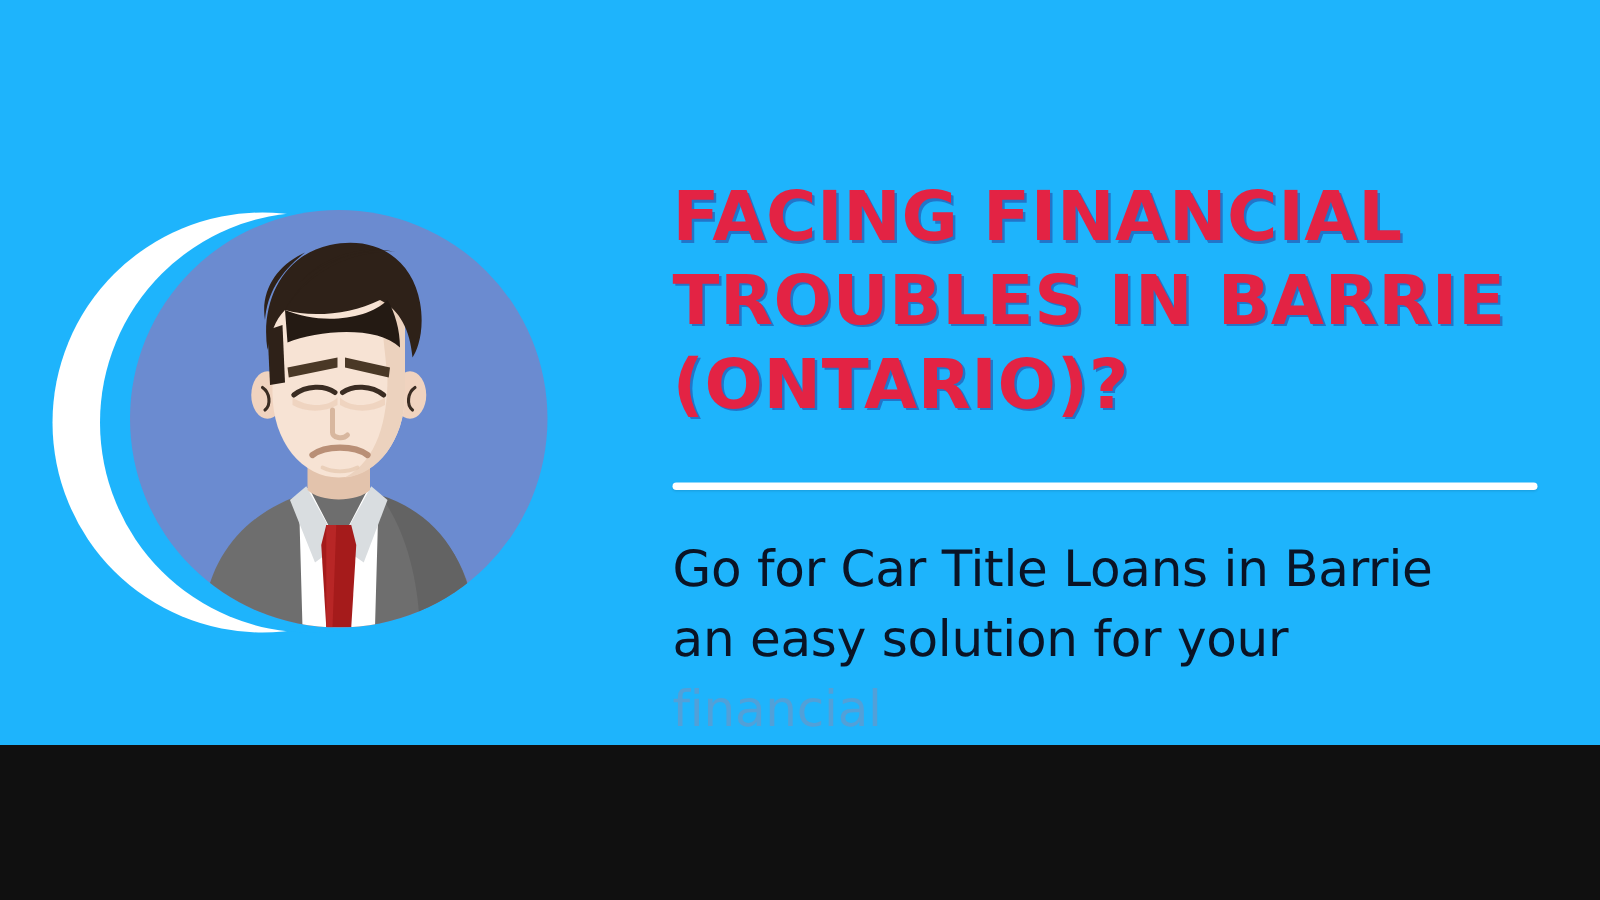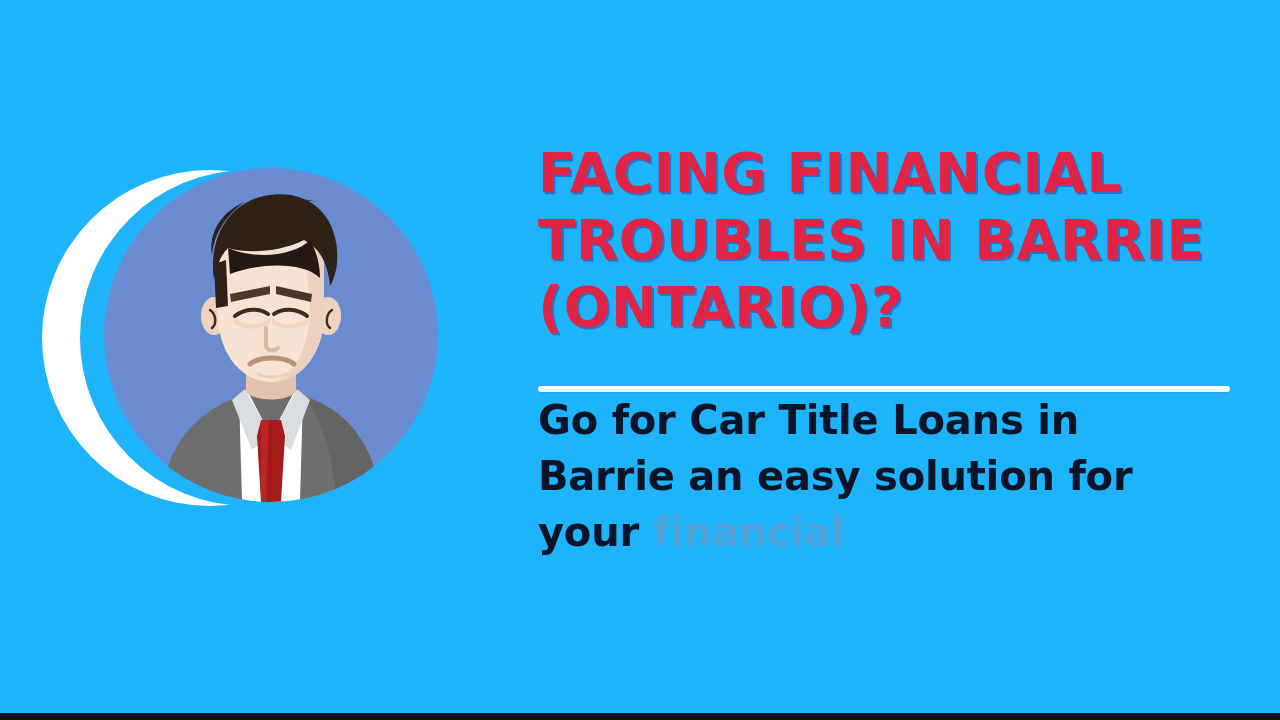--- a/index.html
+++ b/index.html
@@ -4,21 +4,21 @@
 <title>Car Title Loans Barrie — Promo Slide</title>
 <style>
   html, body {
     margin: 0;
     padding: 0;
     background: #101010;
   }
   .stage {
     position: relative;
     width: 1280px;
-    height: 713px;
+    height: 596px;
     overflow: hidden;
     background: #1eb4fc;
     font-family: "Liberation Sans", sans-serif;
     -webkit-font-smoothing: antialiased;
   }
 
   
   .illustration {
     position: absolute;
     left: 36px;
@@ -82,24 +82,25 @@
   .divider {
     margin-top: 45px;
     width: 692px;
     height: 6px;
     border-radius: 3px;
     background: #ffffff;
     box-shadow: 0 1px 2px rgba(0, 0, 0, 0.12);
   }
   .subhead {
     margin: 0;
+    padding-top: 36px;
     color: #0a1426;
     font-family: "DejaVu Sans", sans-serif;
     font-size: 40px;
-    font-weight: 700;
+    font-weight: 400;
     line-height: 56px;
     letter-spacing: -0.2px;
     max-width: 640px;
   }
   .subhead .pending {
     color: #52a0d8;
   }
 </style>
 </head>
 <body>

